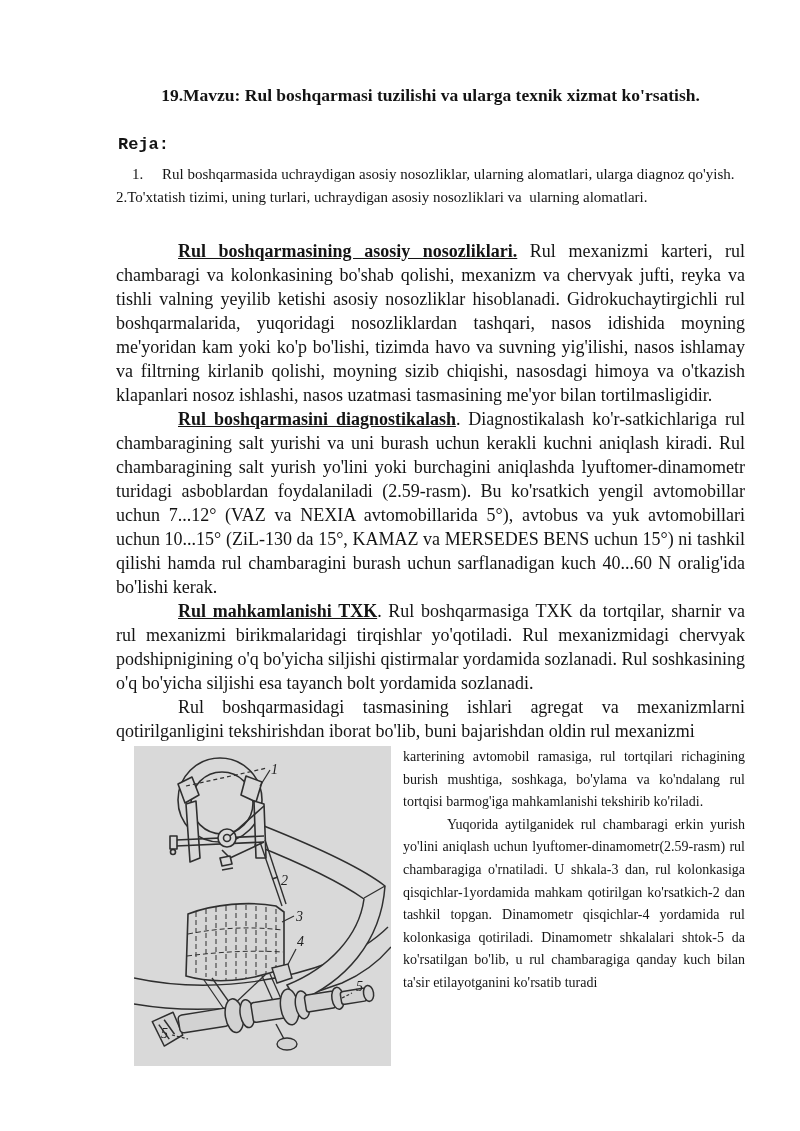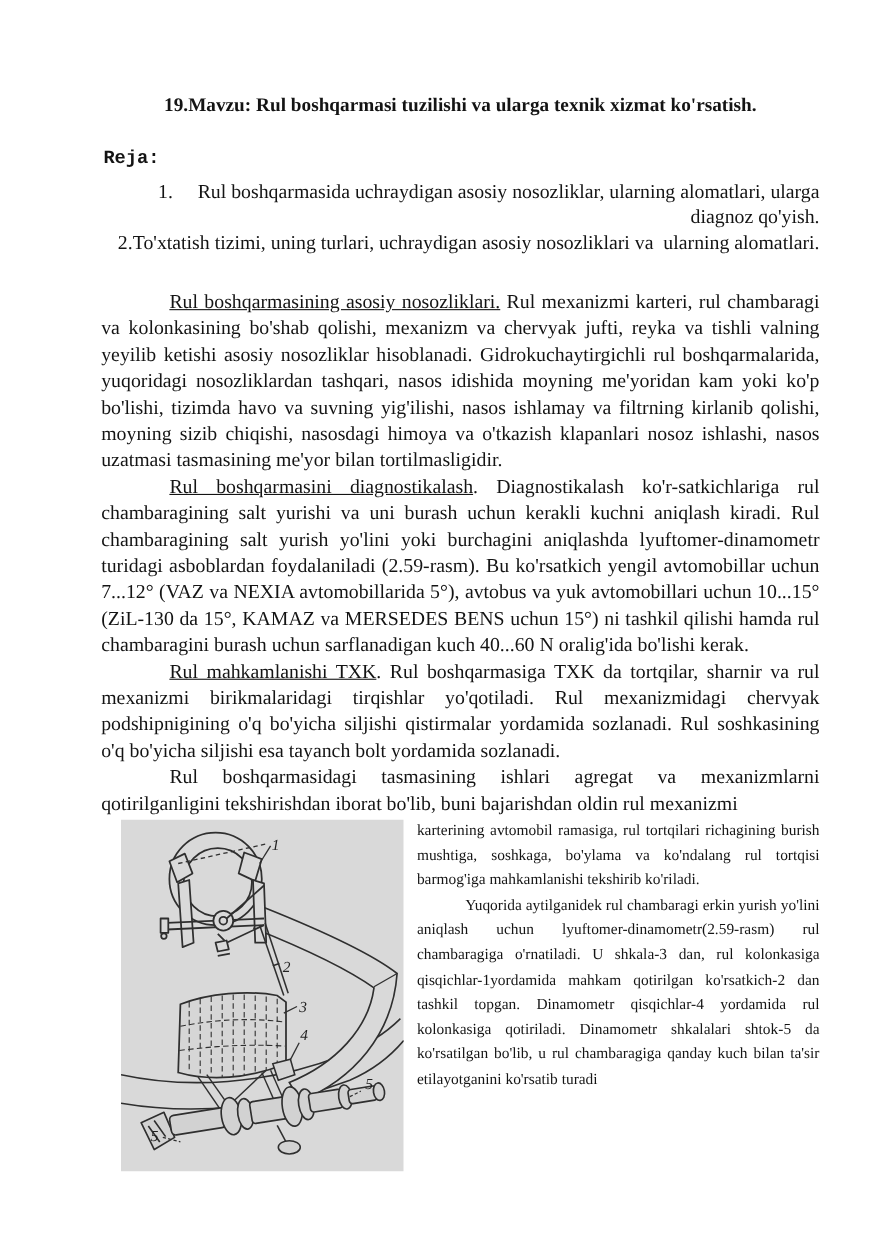--- a/index.html
+++ b/index.html
@@ -1,34 +1,34 @@
 <!DOCTYPE html>
 <html><head>
 <meta charset="utf-8">
 <style>
   html,body{margin:0;padding:0;background:#ffffff;}
   .page{
     width:800px;height:1131px;background:#ffffff;color:#141414;
     font-family:"Liberation Serif","DejaVu Serif",serif;
     overflow:hidden;position:relative;box-sizing:border-box;
   }
-  .content{padding:84px 55px 0 92px;}
+  .content{padding:84px 55px 0 92px;margin-left:24px;}
   .doc-title{
     font-size:17.5px;font-weight:bold;text-align:center;margin:0;line-height:23px;
   }
   .plan-heading{
     font-family:Liberation Mono, monospace;
     font-weight:bold;font-size:17px;margin:27px 0 7px 2px;line-height:22px;
   }
-  .plan-item{font-size:18px;line-height:23px;margin:0;text-align:right;}
+  .plan-item{font-size:15px;line-height:23px;margin:0;text-align:left;}
   .plan-item.first{text-indent:16px;}
   .body-par{
     font-size:18px;line-height:24px;text-align:justify;margin:0;text-indent:62px;
   }
-  .body-par .lead{font-weight:normal;text-decoration:underline;}
+  .body-par .lead{font-weight:bold;text-decoration:underline;}
   .first-par{margin-top:30px;}
   .wrap-row{display:flex;align-items:flex-start;margin-top:3px;}
   .fig{flex:0 0 257px;margin-left:18px;margin-right:12px;}
   .fig svg{display:block;}
   .wrap-col{flex:1;min-width:0;}
   .wrap-col .cont-par{
     font-size:14px;line-height:22.6px;text-align:justify;margin:0;text-indent:0;
   }
   .wrap-col .new-par{
     font-size:14px;line-height:22.6px;text-align:justify;margin:0;text-indent:44px;

